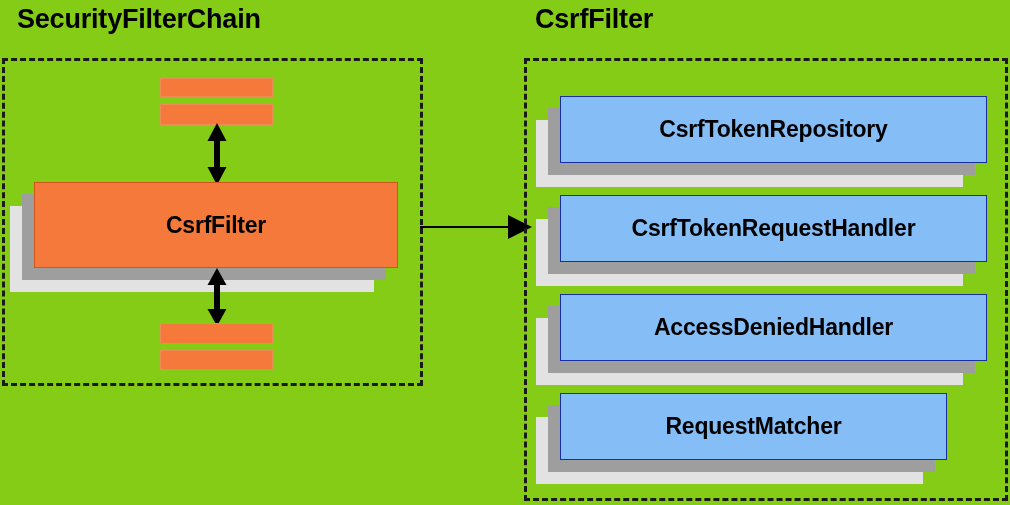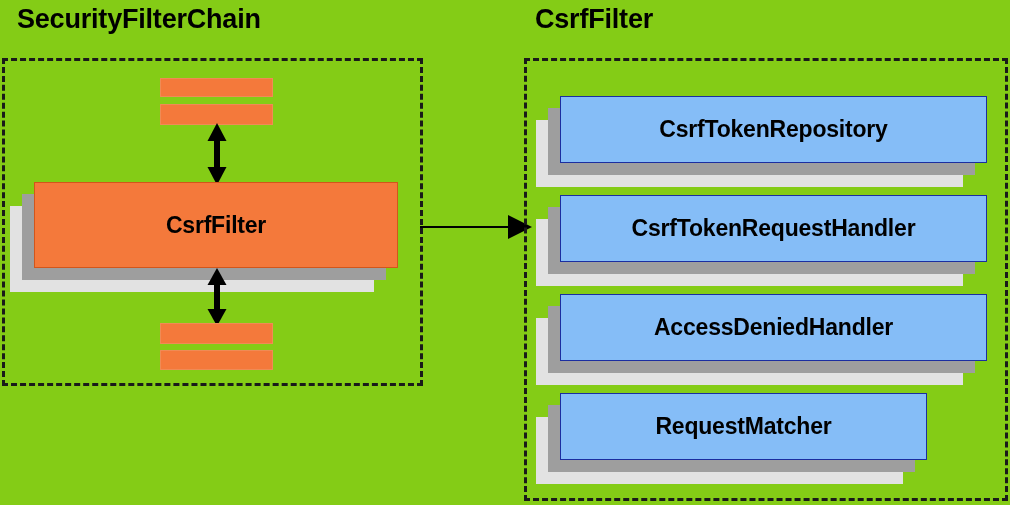--- a/index.html
+++ b/index.html
@@ -166,21 +166,21 @@
   </div>
 
   <div class="stack blue" style="left:560px; top:294px; width:427px; height:67px;">
     <div class="layer back2"></div>
     <div class="layer back1"></div>
     <div class="layer front">
       <span class="label">AccessDeniedHandler</span>
     </div>
   </div>
 
-  <div class="stack blue" style="left:560px; top:393px; width:367px; height:67px;">
+  <div class="stack blue" style="left:560px; top:393px; width:367px; height:67px;padding-left:20px;">
     <div class="layer back2"></div>
     <div class="layer back1"></div>
     <div class="layer front">
       <span class="label">RequestMatcher</span>
     </div>
   </div>
 
 </div>
 
 </body></html>

